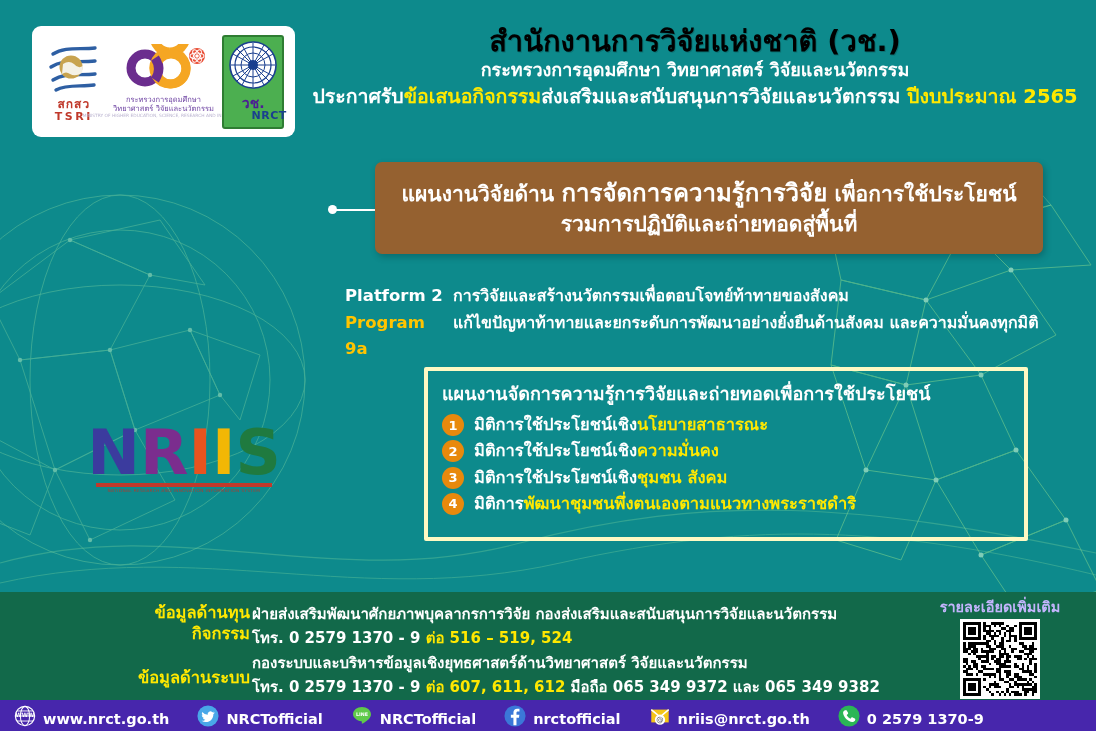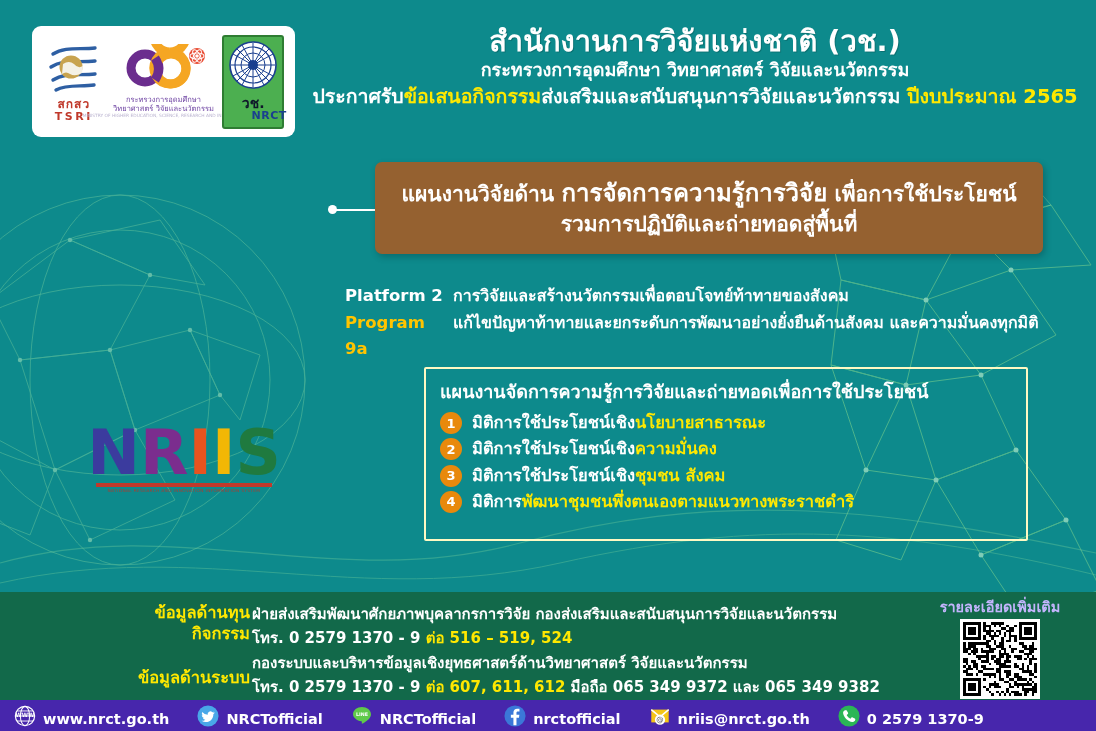--- a/index.html
+++ b/index.html
@@ -35,25 +35,25 @@
   #tsri-logo .tsri-txt1 { color: #c0392b; font-weight: bold; font-size: 12px; letter-spacing: 1px; line-height: 1.05; }
   #tsri-logo .tsri-txt2 { color: #c0392b; font-weight: bold; font-size: 11px; letter-spacing: 2.5px; }
   #mhesi-logo { width: 106px; }
   #mhesi-logo .m-sub1 { color: #6b3fa0; font-size: 7.5px; line-height: 1.18; text-align: center; white-space: nowrap; }
   #mhesi-logo .m-sub2 { color: #b9b2cf; font-size: 4.4px; line-height: 1.1; text-align: center; white-space: nowrap; }
   #nrct-logo {
     width: 62px; height: 94px; background: #4caf50;
     border: 2px solid #2e7d32; border-radius: 3px;
     display: flex; flex-direction: column; align-items: center; justify-content: center;
   }
-  #nrct-logo .n-th { color: #0f172a; font-weight: bold; font-size: 14px; line-height: 1; margin-top: 6px; }
+  #nrct-logo .n-th { color: #4c1d95; font-weight: bold; font-size: 14px; line-height: 1; margin-top: 6px; }
   #nrct-logo .n-en { color: #1a3f8f; font-weight: bold; font-size: 11px; letter-spacing: .5px; line-height: 1.1; margin-left: 32px; }
 
   #header-text { position: absolute; left: 300px; top: 24px; width: 790px; text-align: center; }
-  #org-title { color: #ffffff; font-size: 29px; font-weight: bold; line-height: 1.18; text-shadow: 1px 1px 0 rgba(0,0,0,.18); }
+  #org-title { color: #000000; font-size: 29px; font-weight: bold; line-height: 1.18; text-shadow: 1px 1px 0 rgba(0,0,0,.18); }
   #ministry-line { color: #ffffff; font-size: 18px; font-weight: bold; line-height: 1.35; }
   #announce-line { font-size: 19.5px; font-weight: bold; line-height: 1.4; white-space: nowrap; }
   .w { color: #ffffff; } .y { color: #ffe800; }
 
   
   #banner {
     position: absolute; left: 375px; top: 162px;
     width: 668px; height: 92px;
     background: #956130; border-radius: 7px;
     display: flex; flex-direction: column; align-items: center; justify-content: center;
@@ -83,21 +83,21 @@
   .pp-row { display: flex; align-items: flex-start; line-height: 1.62; }
   .pp-key { font-size: 16.5px; font-weight: bold; width: 108px; flex: none; }
   .pp-key.plat { color: #ffffff; }
   .pp-key.prog { color: #ffc400; }
   .pp-val { color: #ffffff; font-size: 16px; font-weight: bold; }
 
   
   #list-box {
     position: absolute; left: 424px; top: 367px;
     width: 604px; height: 174px;
-    border: 2px solid #fef9c3; border-radius: 2px;
+    border: 4px solid #fef9c3; border-radius: 2px;
     padding: 9px 14px 0 14px;
   }
   #list-title { color: #ffffff; font-size: 18px; font-weight: bold; line-height: 1.5; }
   #list-items { margin-top: 7px; }
   .li-row { display: flex; align-items: center; margin-bottom: 4px; }
   .li-badge {
     width: 22px; height: 22px; border-radius: 50%;
     background: #e8890c; color: #ffffff;
     font-size: 13px; font-weight: bold;
     display: flex; align-items: center; justify-content: center;

